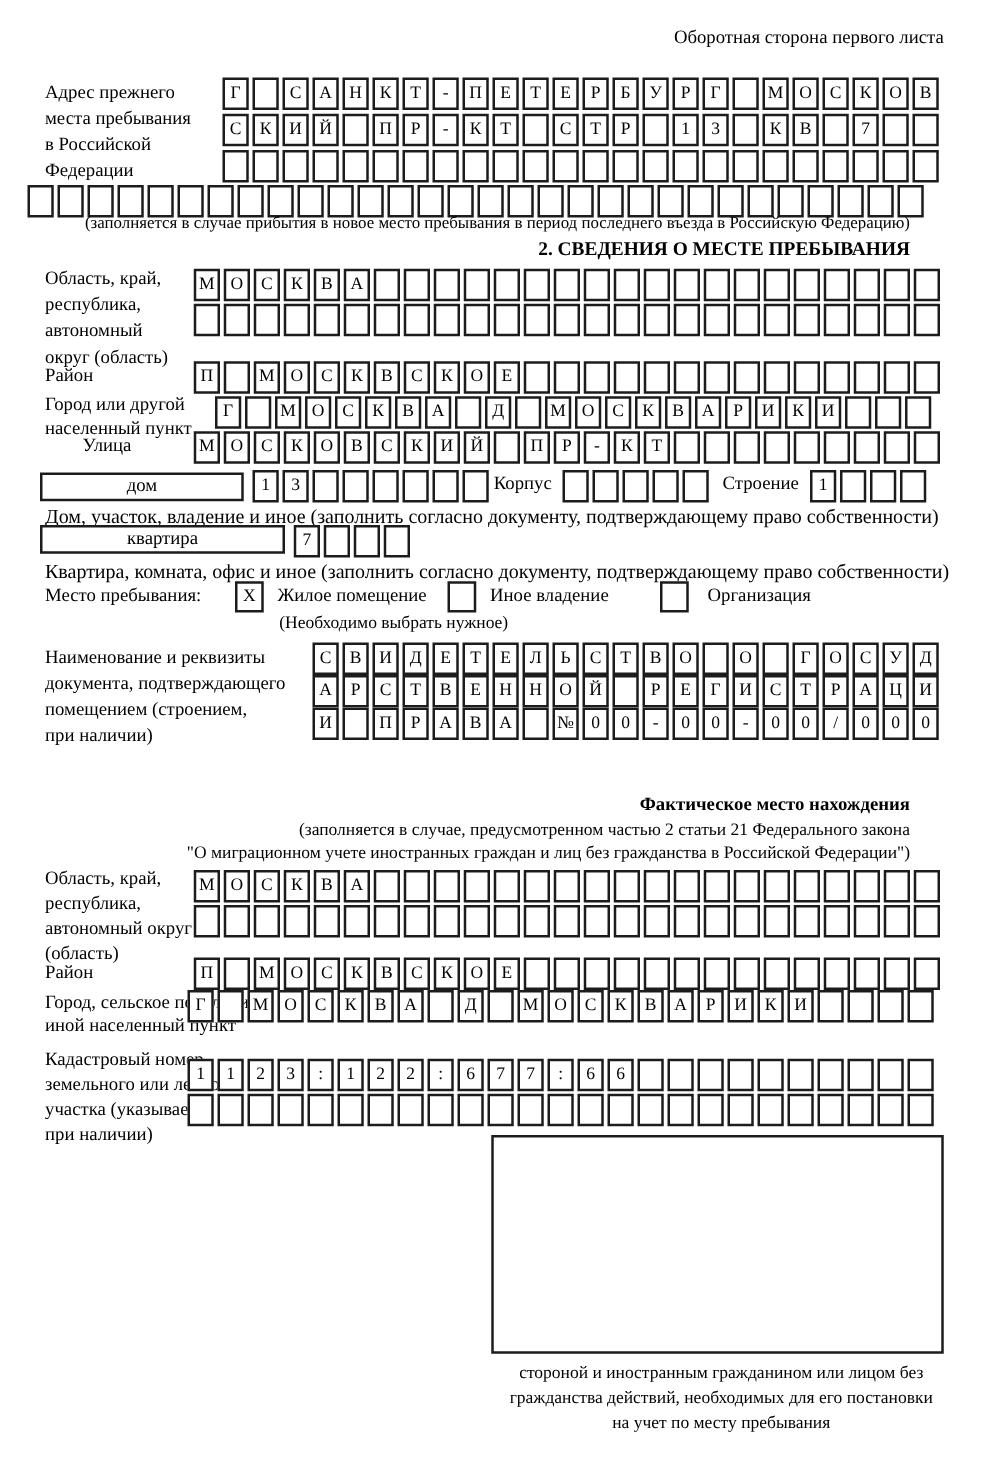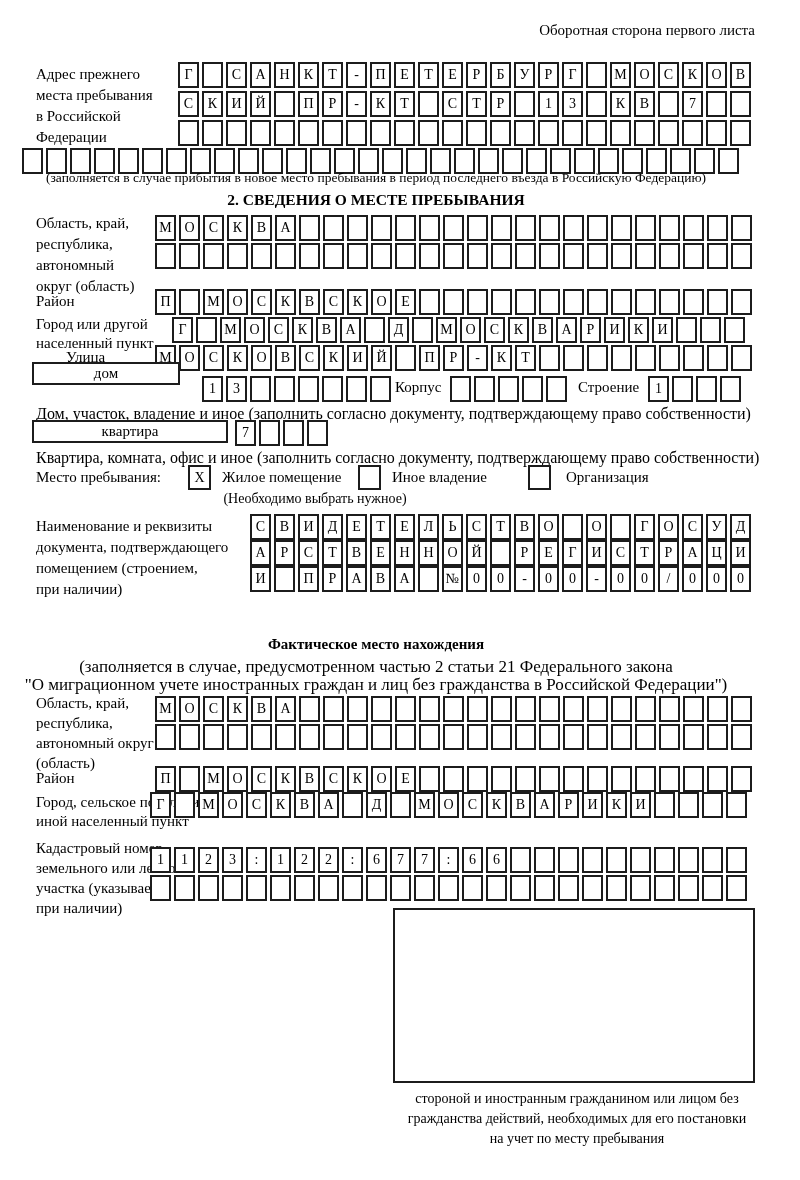--- a/index.html
+++ b/index.html
@@ -5,24 +5,24 @@
   html,body{margin:0;padding:0;}
   body{
     width:800px;height:1180px;background:#ffffff;position:relative;
     font-family:"Liberation Serif","DejaVu Serif",serif;color:#000;
     overflow:hidden;
   }
   .abs{position:absolute;}
   .label{font-size:15px;line-height:21px;}
   .lh19{line-height:19px;}
   .lh20{line-height:20px;}
-  .small{font-size:17px;}
+  .small{font-size:14px;}
   .caption{font-size:16px;}
   .bold{font-weight:bold;}
-  .centerband{left:0;width:728px;text-align:center;padding-left:12px;}
+  .centerband{left:0;width:728px;text-align:right;}
   .cellrow{position:absolute;display:flex;gap:3px;}
   .cell{
     width:21px;height:26px;flex:0 0 auto;box-sizing:border-box;
     border:2px solid #1c1c1c;background:#fff;
     display:flex;align-items:center;justify-content:center;
     font-size:14px;line-height:1;
   }
   .widebox{
     position:absolute;box-sizing:border-box;border:2px solid #1c1c1c;height:23px;
     display:flex;align-items:center;justify-content:center;font-size:15px;background:#fff;
@@ -56,21 +56,21 @@
   .r-kad2{left:150px;top:875px;}
   
   .corner{right:45px;top:22px;font-size:15px;margin-left:20px;}
   .addr-label{left:36px;top:64px;}
   .note1{top:170px;font-size:13.5px;}
   .h2{top:191px;font-size:15.5px;}
   .obl-label{left:36px;top:213px;}
   .raion-label{left:36px;top:291px;}
   .gorod-label{left:36px;top:315px;}
   .ulitsa-label{left:36px;top:347px;margin-left:30px;}
-  .dom-box{left:32px;top:362px;width:148px;}
+  .dom-box{left:32px;top:378px;width:163px;}
   .korpus-label{left:395px;top:379px;font-size:15px;}
   .stroenie-label{left:578px;top:379px;font-size:15px;}
   .dom-caption{left:36px;top:405px;}
   .kv-box{left:32px;top:420px;width:196px;}
   .kv-caption{left:36px;top:449px;}
   .mesto-label{left:36px;top:469px;font-size:15px;}
   .chk1{left:188px;top:465px;}
   .opt1{left:222px;top:469px;font-size:15px;}
   .chk2{left:358px;top:465px;}
   .opt2{left:392px;top:469px;font-size:15px;}

